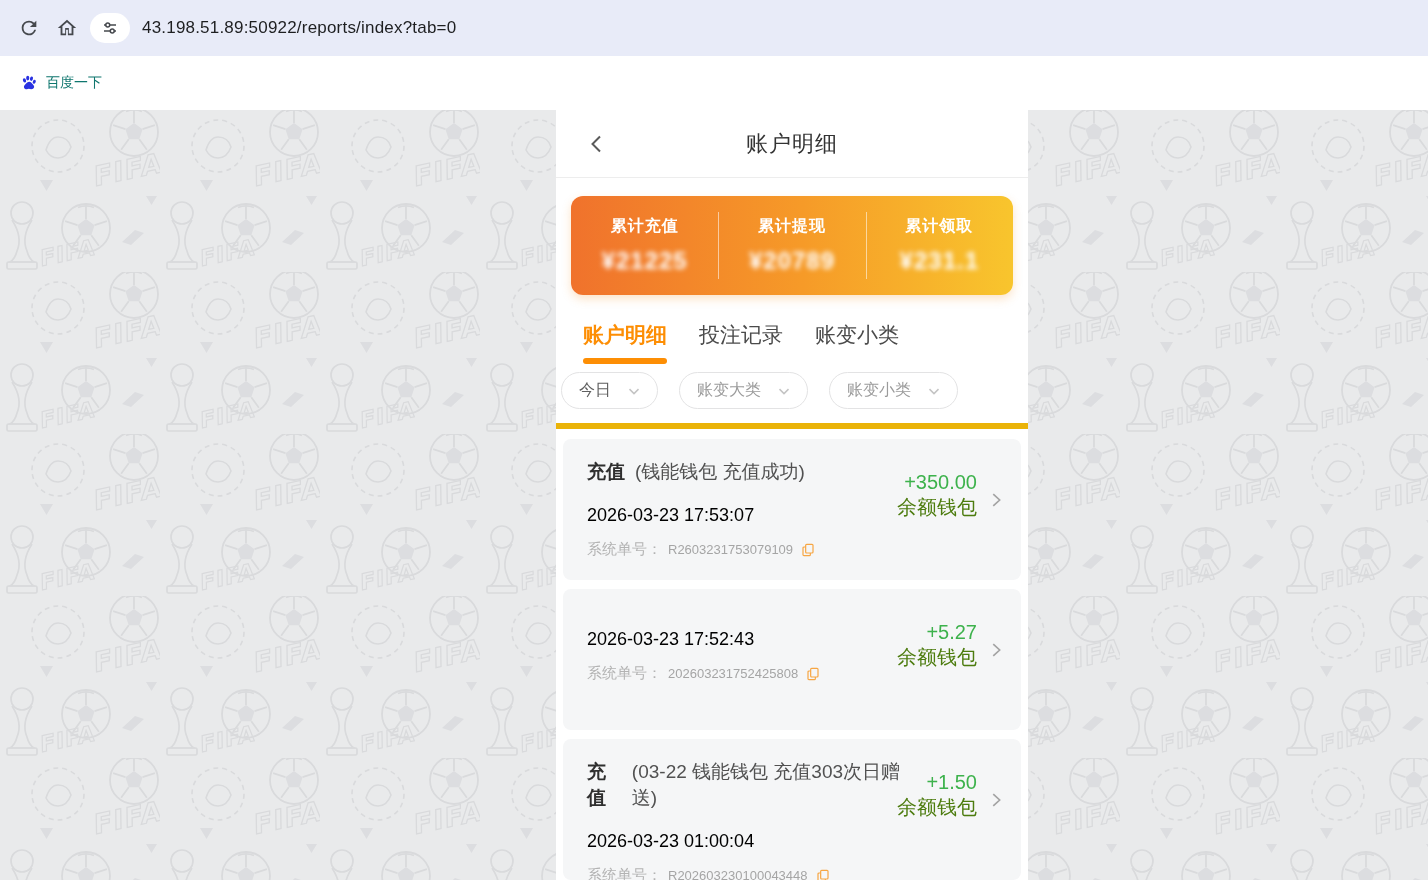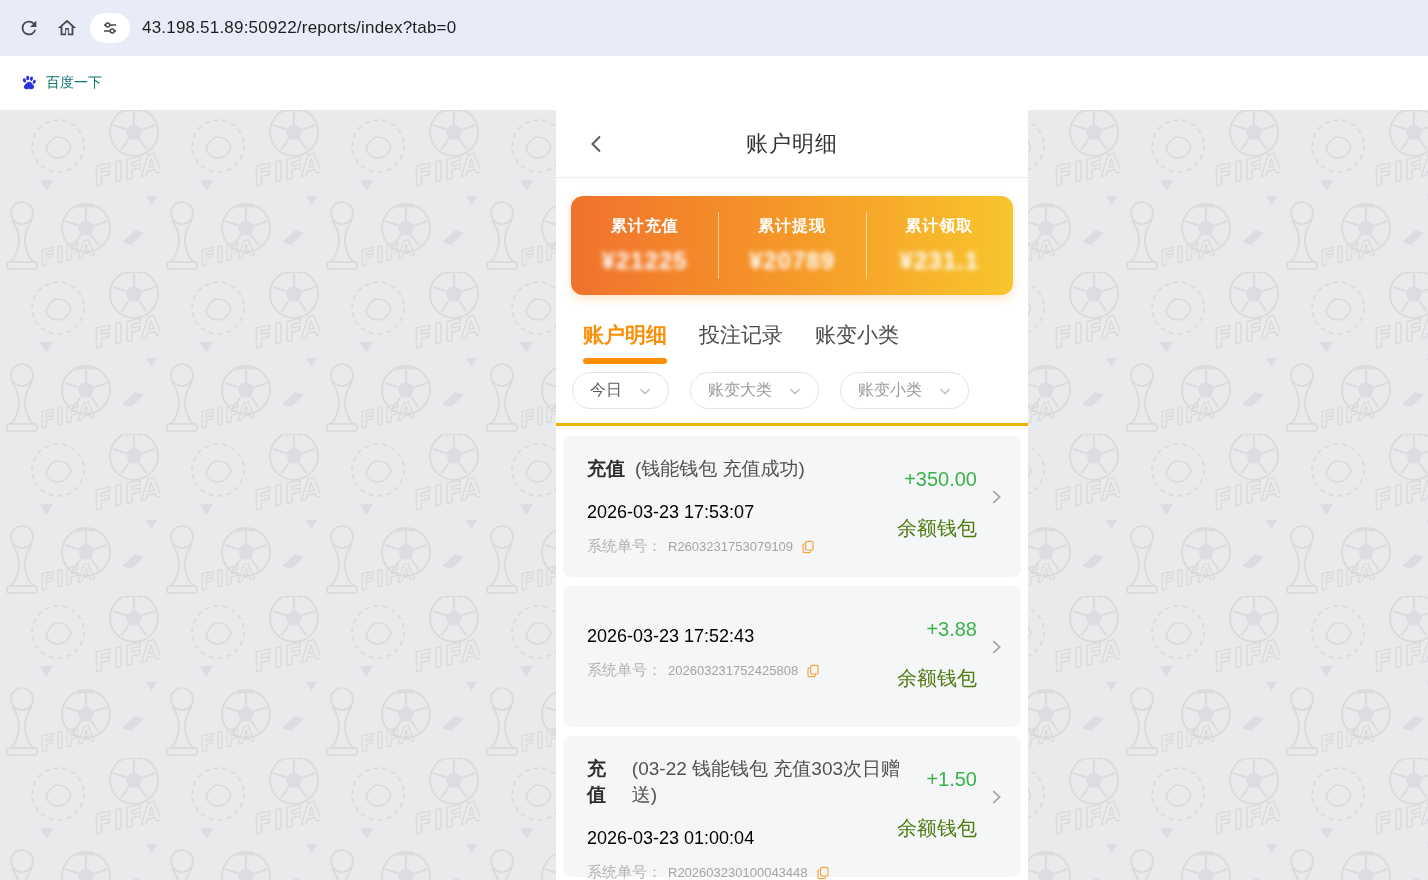--- a/index.html
+++ b/index.html
@@ -32,36 +32,36 @@
   .stat-col + .stat-col::before { content:""; position:absolute; left:0; top:16px; bottom:16px; width:1px; background:rgba(255,255,255,0.55); }
   .stat-label { color:#fff; font-size:16px; font-weight:700; letter-spacing:1px; }
   .stat-value { color:#fff; font-size:24px; font-weight:700; filter:blur(2.6px); letter-spacing:1px; }
 
   .tabs { display:flex; gap:32px; padding:0 27px; margin-top:26px; }
   .tab { font-size:21px; color:#4b4b4b; font-weight:500; cursor:pointer; display:flex; flex-direction:column; align-items:center; }
   .tab.active { color:#fd8e04; font-weight:700; }
   .tab-underline { width:84px; height:6px; border-radius:3px; background:transparent; margin-top:9px; }
   .tab.active .tab-underline { background:#fd8e04; }
 
-  .filters { display:flex; gap:21px; padding:0 16px; margin-top:8px; padding-bottom:14px; border-bottom:3px solid #eab308; }
+  .filters { display:flex; gap:21px; padding:0 5px; margin-top:8px; padding-bottom:14px; border-bottom:6px solid #eab308; }
   .pill { height:37px; border:1px solid #e3e3e4; border-radius:19px; display:flex; align-items:center; padding:0 14px 0 17px; gap:14px; cursor:pointer; background:#fff; }
   .pill-label { font-size:16px; color:#606060; }
   .pill.muted .pill-label { color:#9b9b9b; }
 
   .tx-list { margin-top:10px; display:flex; flex-direction:column; gap:9px; padding:0 7px; }
   .tx-card { position:relative; background:#f5f6f7; border-radius:8px; height:141px; padding:20px 120px 0 24px; cursor:pointer; }
   .tx-line1 { display:flex; align-items:baseline; gap:10px; }
   .tx-type { font-size:19px; font-weight:700; color:#2f2f2f; }
   .tx-desc { font-size:19px; color:#515151; }
   .tx-date { margin-top:20px; font-size:18px; color:#000000; }
   .tx-order { margin-top:14px; display:flex; align-items:center; gap:6px; }
   .tx-order-label { font-size:15px; color:#b3b3b3; }
   .tx-order-no { font-size:13px; color:#a5a5a5; }
   .copy-btn { width:18px; height:18px; display:flex; align-items:center; justify-content:center; cursor:pointer; }
-  .tx-right { position:absolute; right:44px; top:32px; display:flex; flex-direction:column; align-items:flex-end; gap:24px; }
+  .tx-right { position:absolute; right:44px; top:32px; display:flex; flex-direction:column; align-items:flex-end; }
   .tx-amount { font-size:20px; font-weight:500; color:#3db24c; }
   .tx-wallet { font-size:20px; color:#4d7c0f; }
   .tx-chevron { position:absolute; right:14px; top:50px; }
 </style>
 </head>
 <body>
 
 <div class="toolbar">
   <div class="tb-icon">
     <svg width="22" height="22" viewBox="0 0 24 24">
@@ -233,21 +233,21 @@
           <span class="tx-order-label">系统单号：</span>
           <span class="tx-order-no">202603231752425808</span>
           <span class="copy-btn">
             <svg width="16" height="16" viewBox="0 0 24 24">
               <rect x="4.5" y="7.5" width="11" height="13" rx="1.5" fill="none" stroke="#f7a643" stroke-width="1.8"></rect>
               <rect x="8.5" y="3.5" width="11" height="13" rx="1.5" fill="#f5f6f7" stroke="#f7a643" stroke-width="1.8"></rect>
             </svg>
           </span>
         </div>
         <div class="tx-right">
-          <span class="tx-amount">+3.88</span>
+          <span class="tx-amount">+5.27</span>
           <span class="tx-wallet">余额钱包</span>
         </div>
         <svg class="tx-chevron" width="22" height="22" viewBox="0 0 24 24">
           <polyline points="9,5.5 16,12 9,18.5" fill="none" stroke="#a3a3a3" stroke-width="1.8"></polyline>
         </svg>
       </div>
 
       <div class="tx-card">
         <div class="tx-line1">
           <span class="tx-type">充值</span>

